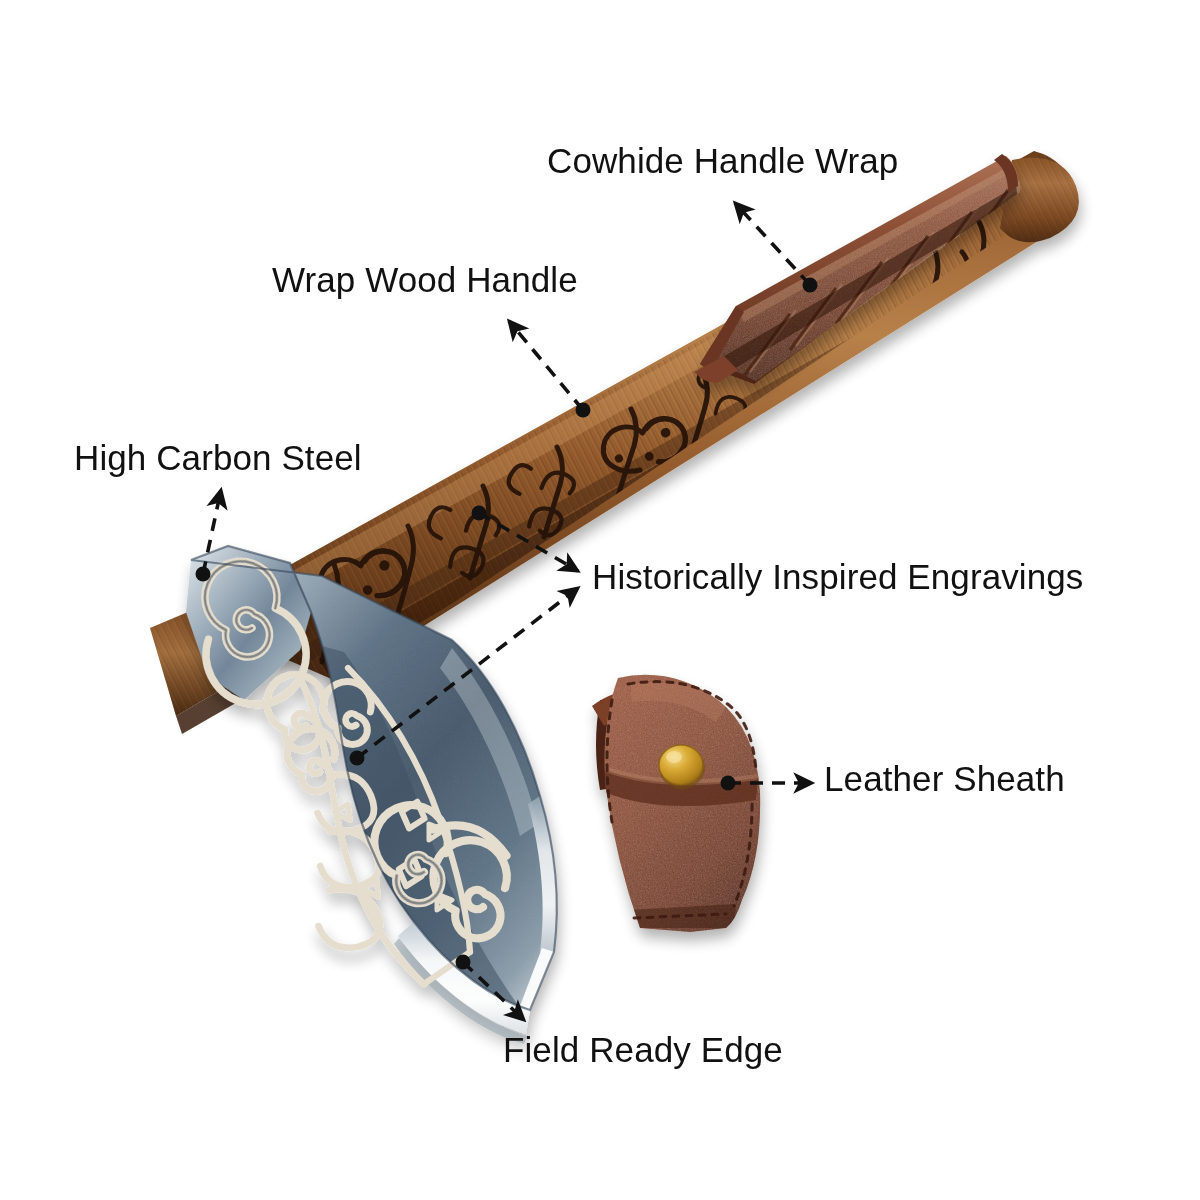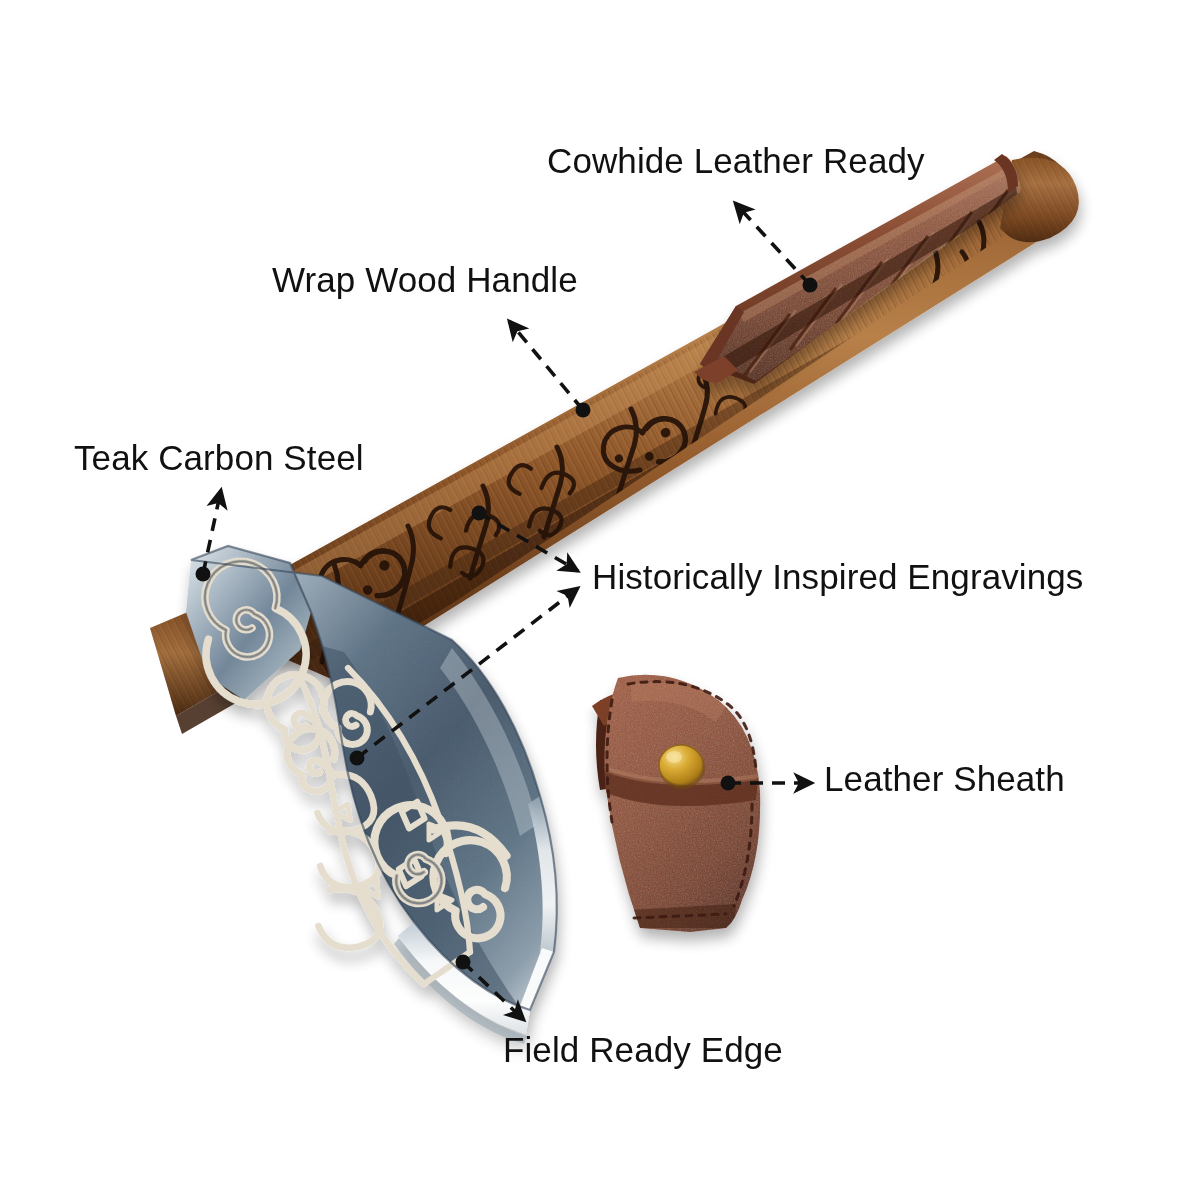--- a/index.html
+++ b/index.html
@@ -451,25 +451,25 @@
         <circle cx="728" cy="783" r="7.5" fill="#111111" stroke="none"></circle>
       </g>
 
       <g>
         <line x1="463" y1="962" x2="524" y2="1020" stroke-dasharray="13 9" marker-end="url(#arrowHead)"></line>
         <circle cx="463" cy="962" r="7.5" fill="#111111" stroke="none"></circle>
       </g>
     </g>
   </svg>
 
-  <div class="callout" id="lbl-cowhide">Cowhide Leather Ready</div>
+  <div class="callout" id="lbl-cowhide">Cowhide Handle Wrap</div>
 
   <div class="callout" id="lbl-teak">Wrap Wood Handle</div>
 
-  <div class="callout" id="lbl-steel">Teak Carbon Steel</div>
+  <div class="callout" id="lbl-steel">High Carbon Steel</div>
 
   <div class="callout" id="lbl-engrav">Historically Inspired Engravings</div>
 
   <div class="callout" id="lbl-sheath">Leather Sheath</div>
 
   <div class="callout" id="lbl-edge">Field Ready Edge</div>
 
 </div>
 
 </body></html>

